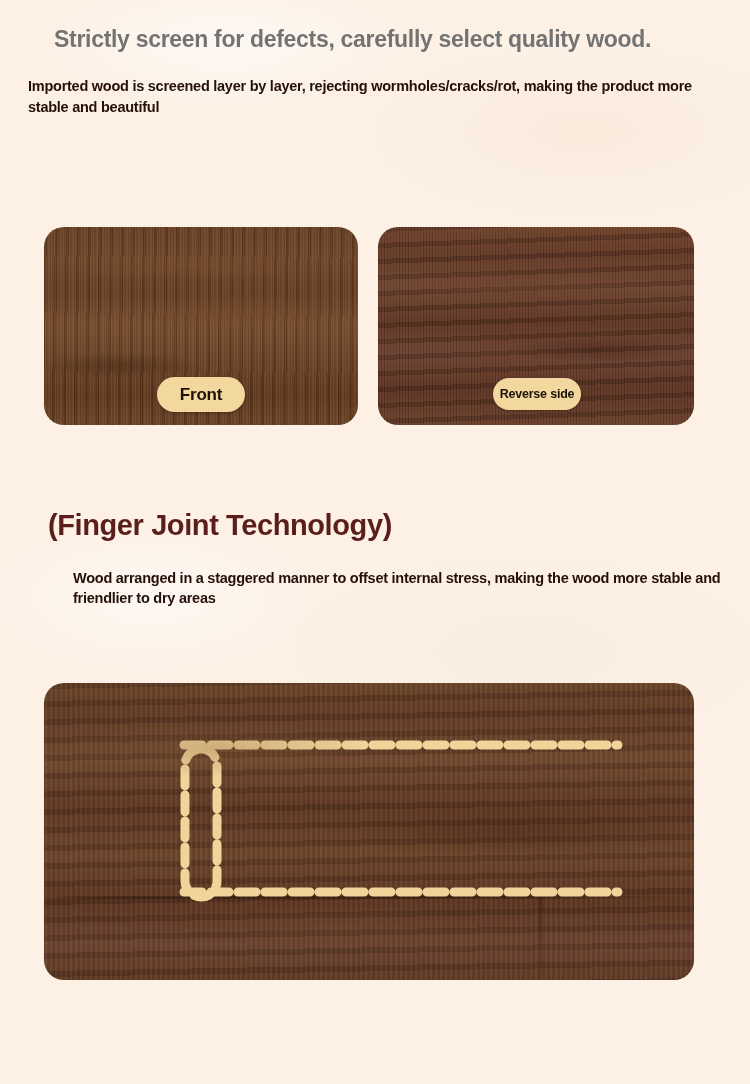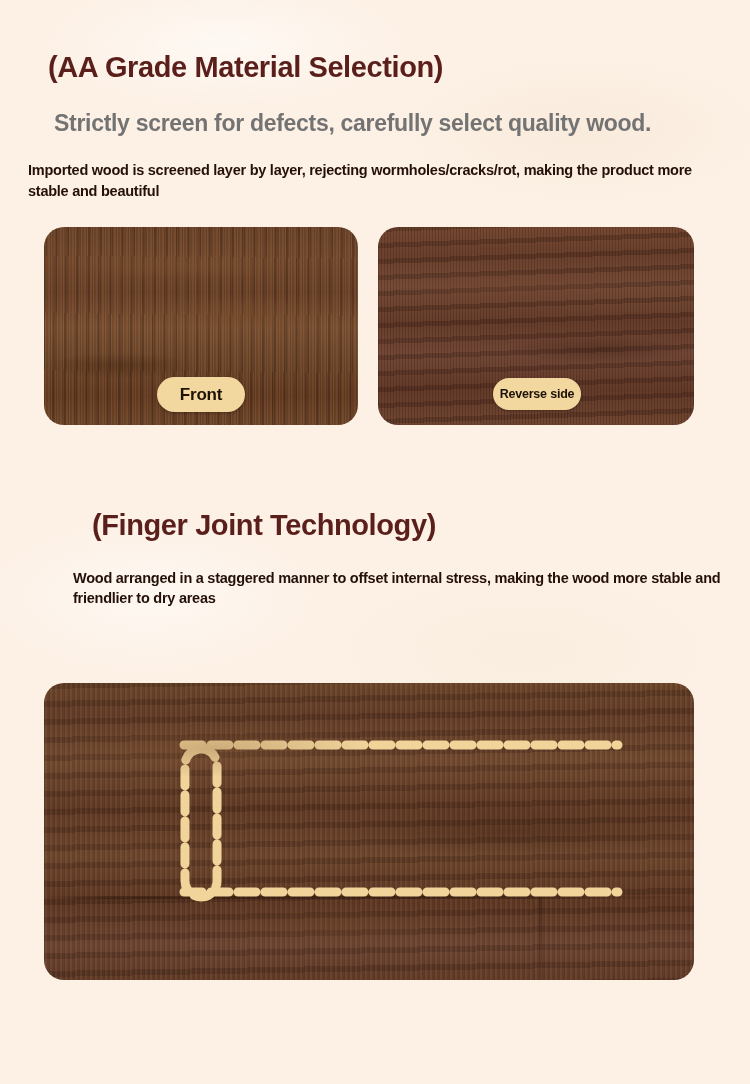--- a/index.html
+++ b/index.html
@@ -61,21 +61,21 @@
     font-weight: 700;
     color: #241008;
     line-height: 1.42;
     letter-spacing: -.25px;
   }
 
   #section-material .heading-paren { padding-top: 52px; }
   #section-material .heading-sub { padding-top: 26px; }
   #section-material .body-copy { padding-top: 24px; }
 
-  #section-fingerjoint .heading-paren { padding-top: 52px; margin-left: 44px; }
+  #section-fingerjoint .heading-paren { padding-top: 52px; }
   #section-fingerjoint .heading-sub { padding-top: 28px; }
   #section-fingerjoint .body-copy { padding-top: 26px; margin-left: 45px; }
 
   
   .panel-row {
     position: absolute;
     top: 227px;
     left: 44px;
     width: 650px;
     height: 198px;
@@ -237,21 +237,20 @@
 </style>
 </head>
 <body>
 
 <div class="page-bg-texture"></div>
 
 <div class="content">
 
   <section class="section" id="section-material">
 
-    <h2 class="heading-paren">(AA Grade Material Selection)</h2>
 
     <h3 class="heading-sub">Strictly screen for defects, carefully select quality wood.</h3>
 
     <p class="body-copy">Imported wood is screened layer by layer, rejecting wormholes/cracks/rot, making the product more stable and beautiful</p>
 
     <div class="panel-row">
 
       <div class="wood-panel panel-front wood-front">
         <div class="pill pill-front">Front</div>
       </div>

